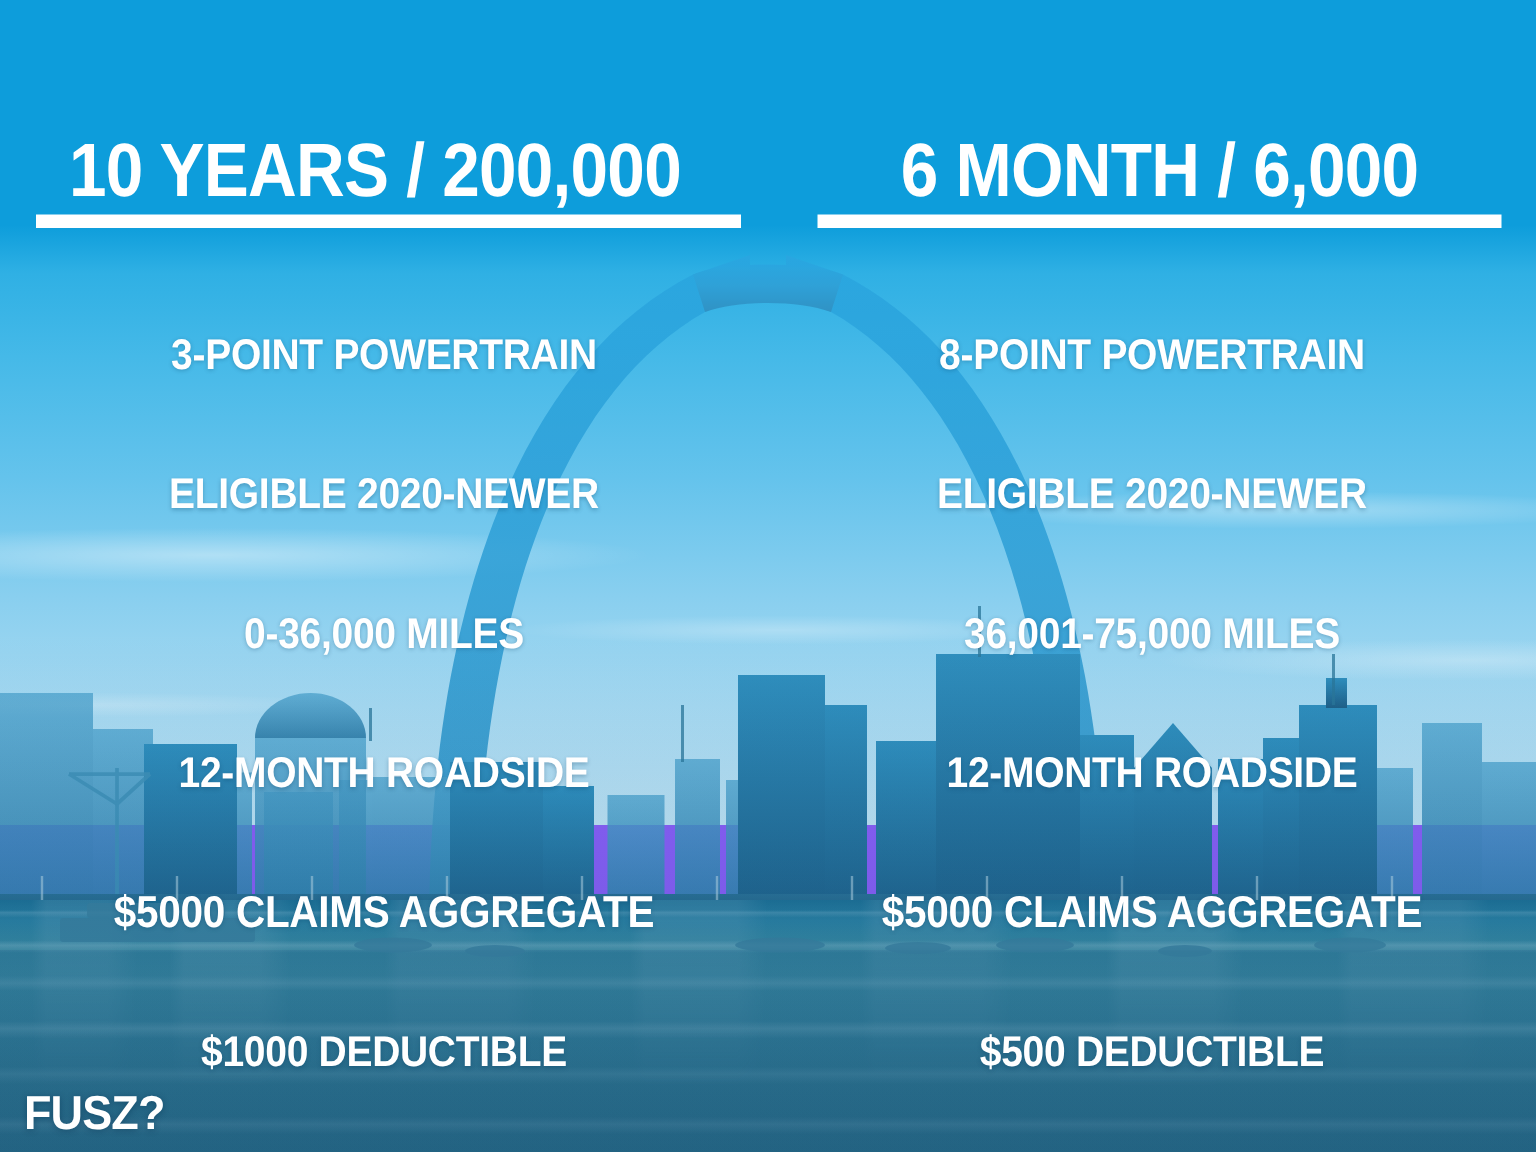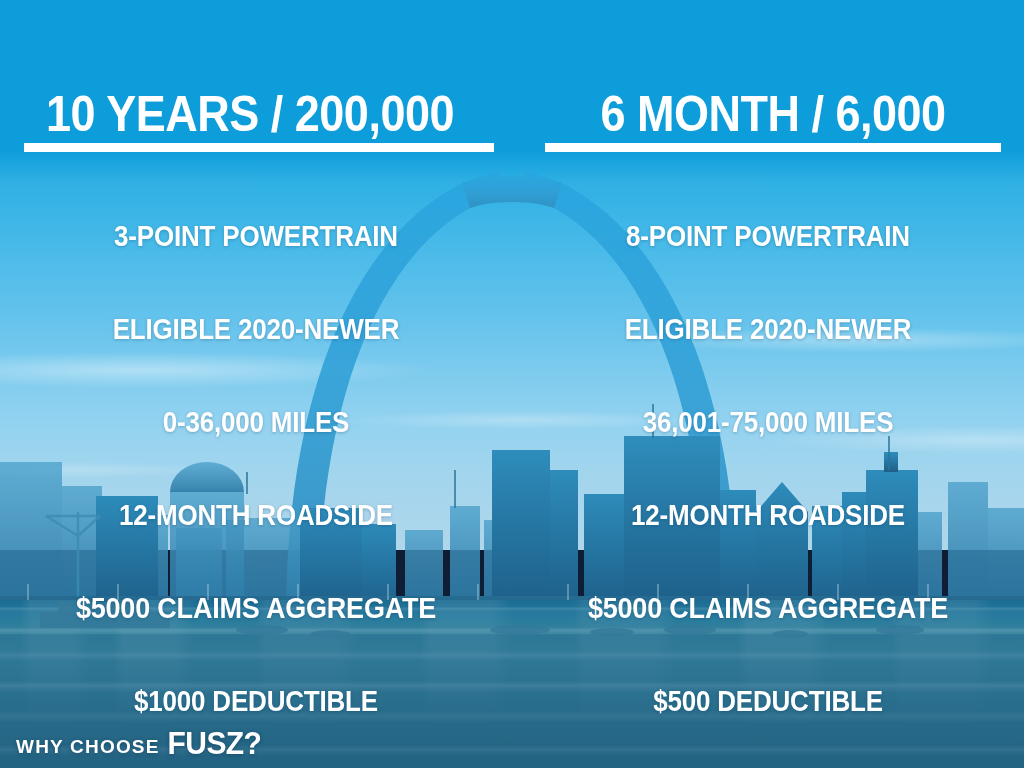--- a/index.html
+++ b/index.html
@@ -7,21 +7,21 @@
     margin: 0;
     padding: 0;
     background: #000;
   }
   #stage {
     position: relative;
     width: 1024px;
     height: 768px;
     overflow: hidden;
     font-family: "Liberation Sans", sans-serif;
-    background: #0f172a;
+    background: #8b5cf6;
     user-select: none;
   }
 
   
   .bg-layer { position: absolute; left: 0; width: 1024px; }
 
   
   #band-top {
     top: 0; height: 170px;
     background: #0d9ddb;
@@ -336,17 +336,16 @@
         <div class="row">36,001-75,000 MILES</div>
         <div class="row">12-MONTH ROADSIDE</div>
         <div class="row tall">$5000 CLAIMS AGGREGATE</div>
         <div class="row">$500 DEDUCTIBLE</div>
       </div>
     </div>
 
   </div>
 
   <div id="brand">
-    <span class="why">WHY CHOOSE</span>
     <span class="fusz">FUSZ?</span>
   </div>
 
 </div>
 
 </body></html>

